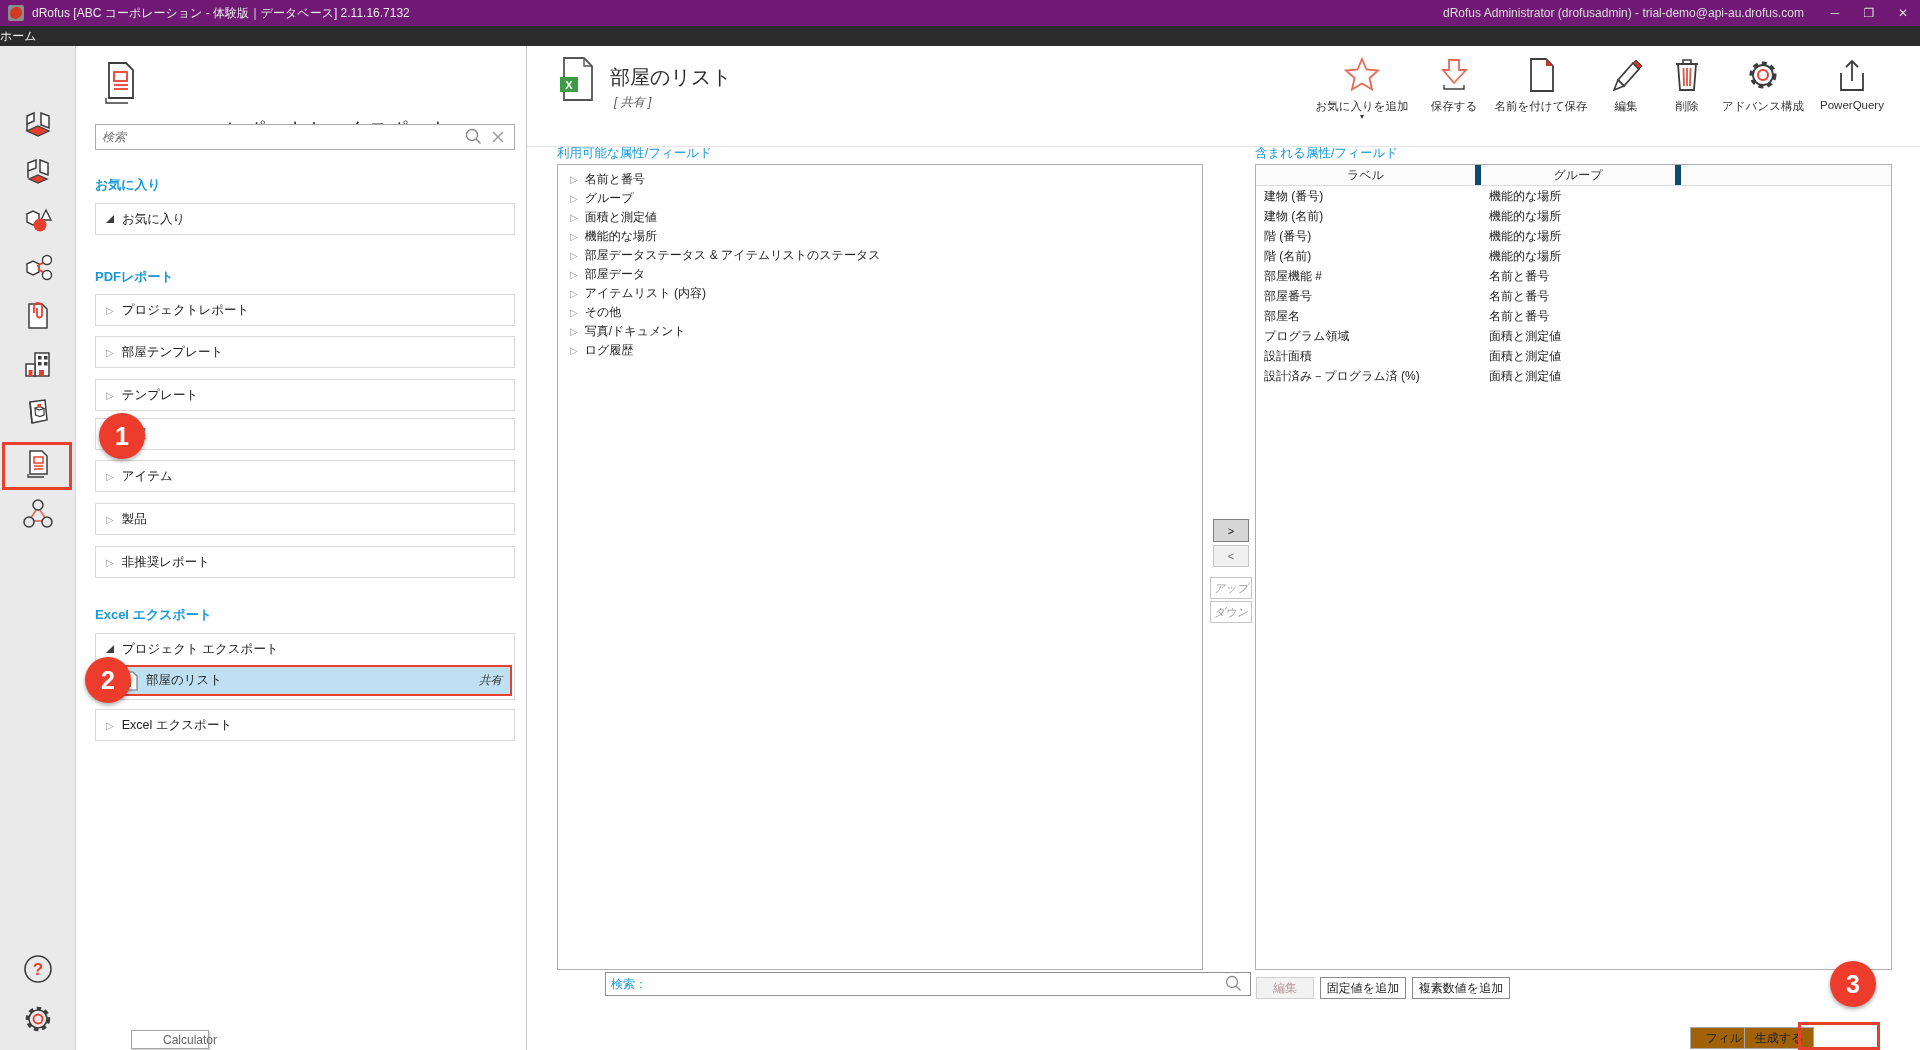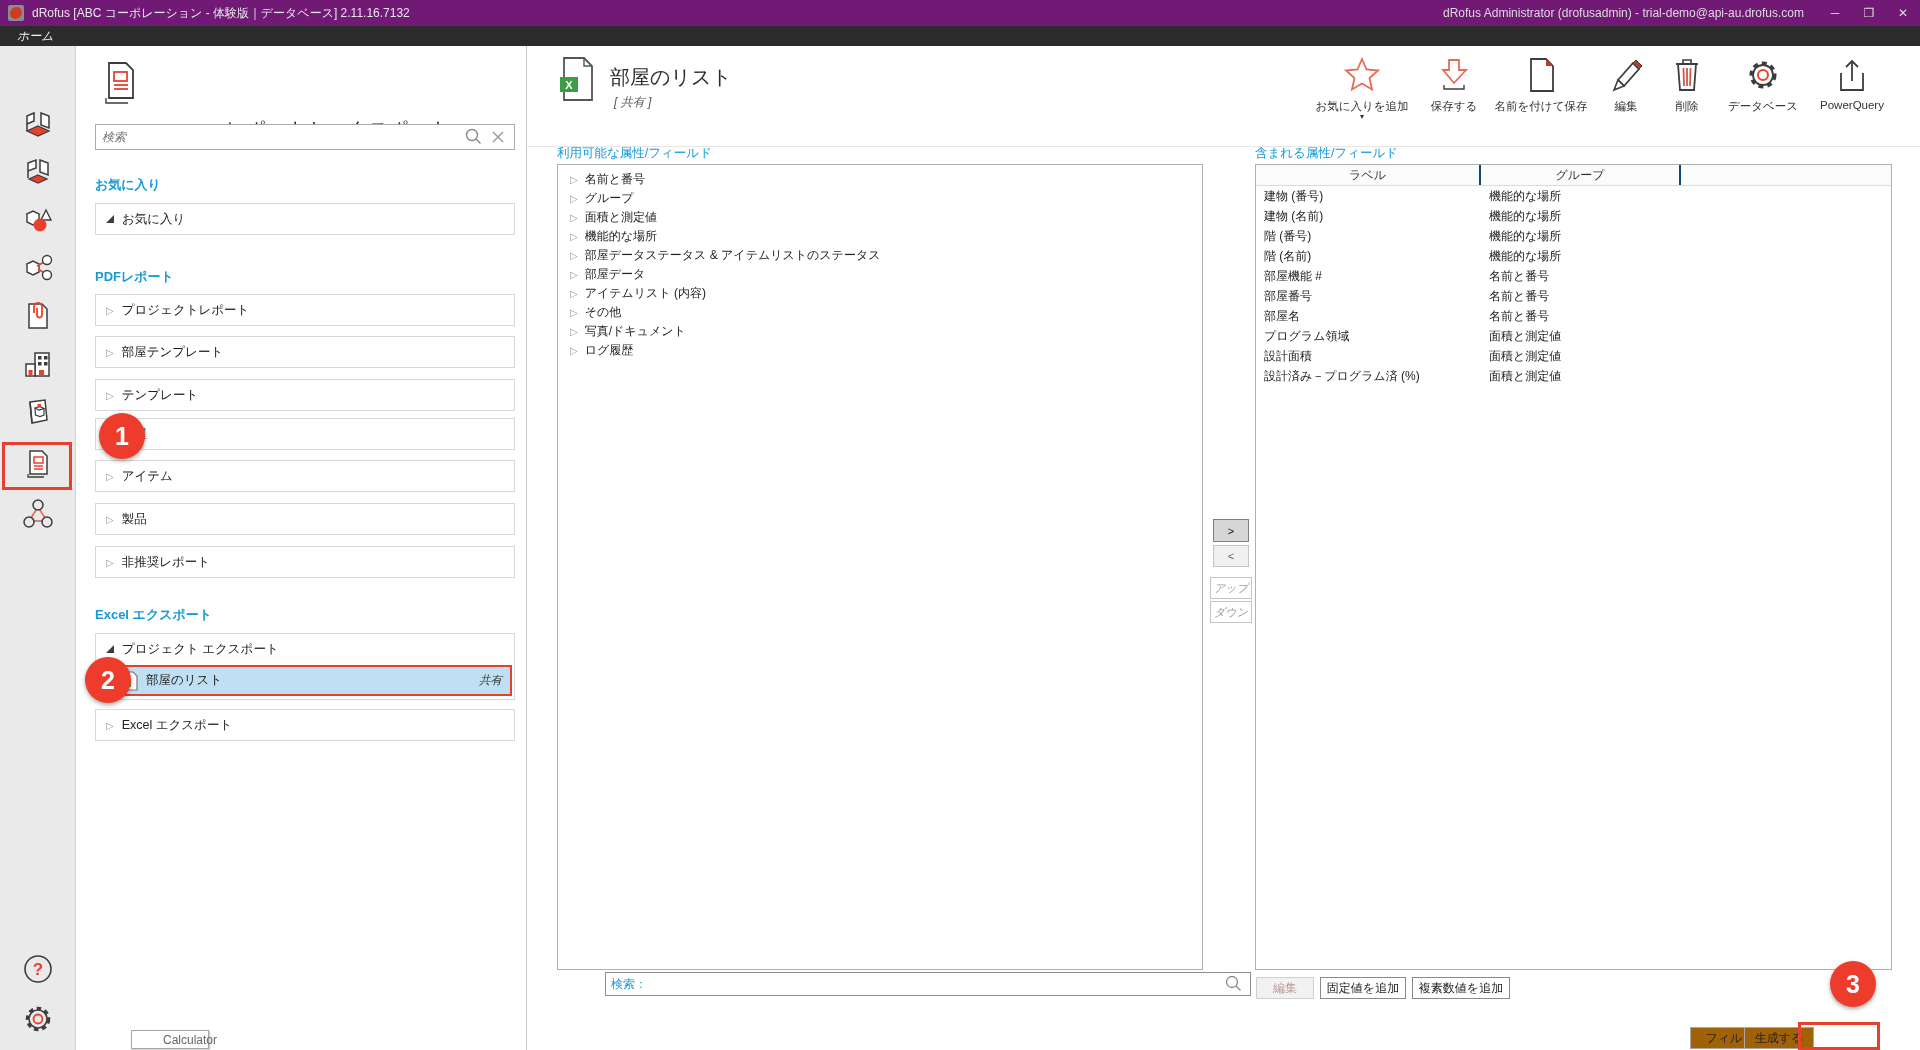--- a/index.html
+++ b/index.html
@@ -8,21 +8,21 @@
   .app { position:relative; width:1920px; height:1050px; overflow:hidden; background:#fff; }
   .abs { position:absolute; }
 
   
   .titlebar { position:absolute; left:0; top:0; width:1920px; height:26px; background:#701a75; color:#e4e4e4; display:flex; align-items:center; }
   .titlebar .title { font-size:12px; margin-left:8px; color:#e8e8e8; }
   .titlebar .spacer { flex:1; }
   .titlebar .user { font-size:12px; color:#dcdcdc; margin-right:14px; }
   .winbtn { width:34px; height:26px; display:flex; align-items:center; justify-content:center; color:#dcdcdc; font-size:12px; cursor:default; }
   .menubar { position:absolute; left:0; top:26px; width:1920px; height:20px; background:#2b2b2b; color:#f0f0f0; }
-  .menubar .home { position:absolute; left:17px; top:2px; font-size:12px;font-style:italic; }
+  .menubar .home { position:absolute; left:0; top:2px; font-size:12px; }
 
   
   .rail { position:absolute; left:0; top:46px; width:76px; height:1004px; background:#eaeaea; border-right:1px solid #d2d2d2; }
   .side-btn { position:absolute; left:21px; width:34px; height:34px; display:flex; align-items:center; justify-content:center; }
   .rail-select { position:absolute; left:2px; top:396px; width:70px; height:48px; border:3px solid #e8402f; }
 
   
   .lpanel { position:absolute; left:76px; top:46px; width:451px; height:1004px; background:#fff; border-right:1px solid #c6c6c6; }
   .lp-title { position:absolute; left:150px; top:70px; font-size:20px; color:#2b2b2b; }
   .searchbox { position:absolute; left:19px; top:78px; width:420px; height:26px; border:1px solid #ababab; background:#fff; display:flex; align-items:center; }
@@ -56,21 +56,21 @@
   .msearch .mag { margin-left:auto; margin-right:6px; }
 
   .xferbtn { position:absolute; font-size:11px; display:flex; align-items:center; justify-content:center; font-family:inherit; }
   .xfer-add { left:1213px; top:519px; width:36px; height:23px; background:#d6d6d6; border:1px solid #7f7f7f; color:#111; }
   .xfer-rem { left:1213px; top:545px; width:36px; height:22px; background:#f0f0f0; border:1px solid #c5c5c5; color:#666; }
   .xfer-ud  { left:1210px; top:577px; width:42px; height:22px; background:#fff; border:1px solid #c5c5c5; color:#999; font-style:italic; }
   .xfer-dn  { top:601px; }
 
   .inctable { position:absolute; left:1255px; top:164px; width:637px; height:806px; border:1px solid #b0b0b0; background:#fff; }
   .thead { display:flex; height:21px; background:#fbfbfb; border-bottom:1px solid #dcdcdc; font-size:12px; color:#333; }
-  .thead .hc { display:flex; align-items:center; justify-content:center; border-right:2px solid #0c4a6e; }
+  .thead .hc { display:flex; align-items:center; justify-content:center; border-right:6px solid #0c4a6e; }
   .hc1 { width:225px; } .hc2 { width:200px; } .hc3 { flex:1; border-right:none!important; }
   .trow { display:flex; height:20px; font-size:12px; color:#222; align-items:center; }
   .trow .c1 { width:225px; padding-left:8px; } .trow .c2 { width:200px; padding-left:8px; }
 
   .btn { position:absolute; height:22px; display:flex; align-items:center; justify-content:center; font-size:12px; font-family:inherit; background:#fff; border:1px solid #8a8a8a; color:#222; }
   .btn-disabled { background:#f2f2f2; border:1px solid #cfcfcf; color:#b89c9c; }
   .btn-gray { background:#a16207; border:1px solid #a8a8a8; }
   .gen-outline { position:absolute; left:1798px; top:1022px; width:82px; height:28px; border:3px solid #e8402f; pointer-events:none; z-index:40; }
 
   .tooltip { position:absolute; left:131px; top:1030px; width:78px; height:19px; background:#fefefe; border:1px solid #a6a6a6; box-shadow:1px 1px 2px rgba(0,0,0,.25); font-size:12px; color:#666; display:flex; align-items:center; justify-content:center; z-index:60;padding-left:40px; }
@@ -328,21 +328,21 @@
       <line x1="22.5" y1="12" x2="22" y2="30" stroke="#cf5b4a" stroke-width="1.8"></line>
     </svg>
     <div class="lbl">削除</div>
   </div>
   <div class="tb" style="left:1711px">
     <svg width="38" height="38">
       <circle cx="19" cy="19" r="11" fill="none" stroke="#3d3d3d" stroke-width="5" stroke-dasharray="4.6 3.8"></circle>
       <circle cx="19" cy="19" r="10" fill="#fff" stroke="#3d3d3d" stroke-width="1.8"></circle>
       <circle cx="19" cy="19" r="5" fill="none" stroke="#e8402f" stroke-width="2"></circle>
     </svg>
-    <div class="lbl">データベース</div>
+    <div class="lbl">アドバンス構成</div>
   </div>
   <div class="tb" style="left:1800px">
     <svg width="38" height="38">
       <polyline points="8,17 8,34 30,34 30,17" fill="none" stroke="#3d3d3d" stroke-width="1.8"></polyline>
       <line x1="19" y1="25" x2="19" y2="5" stroke="#3d3d3d" stroke-width="1.8"></line>
       <polyline points="13,11 19,5 25,11" fill="none" stroke="#3d3d3d" stroke-width="1.8"></polyline>
     </svg>
     <div class="lbl">PowerQuery</div>
   </div>
 

